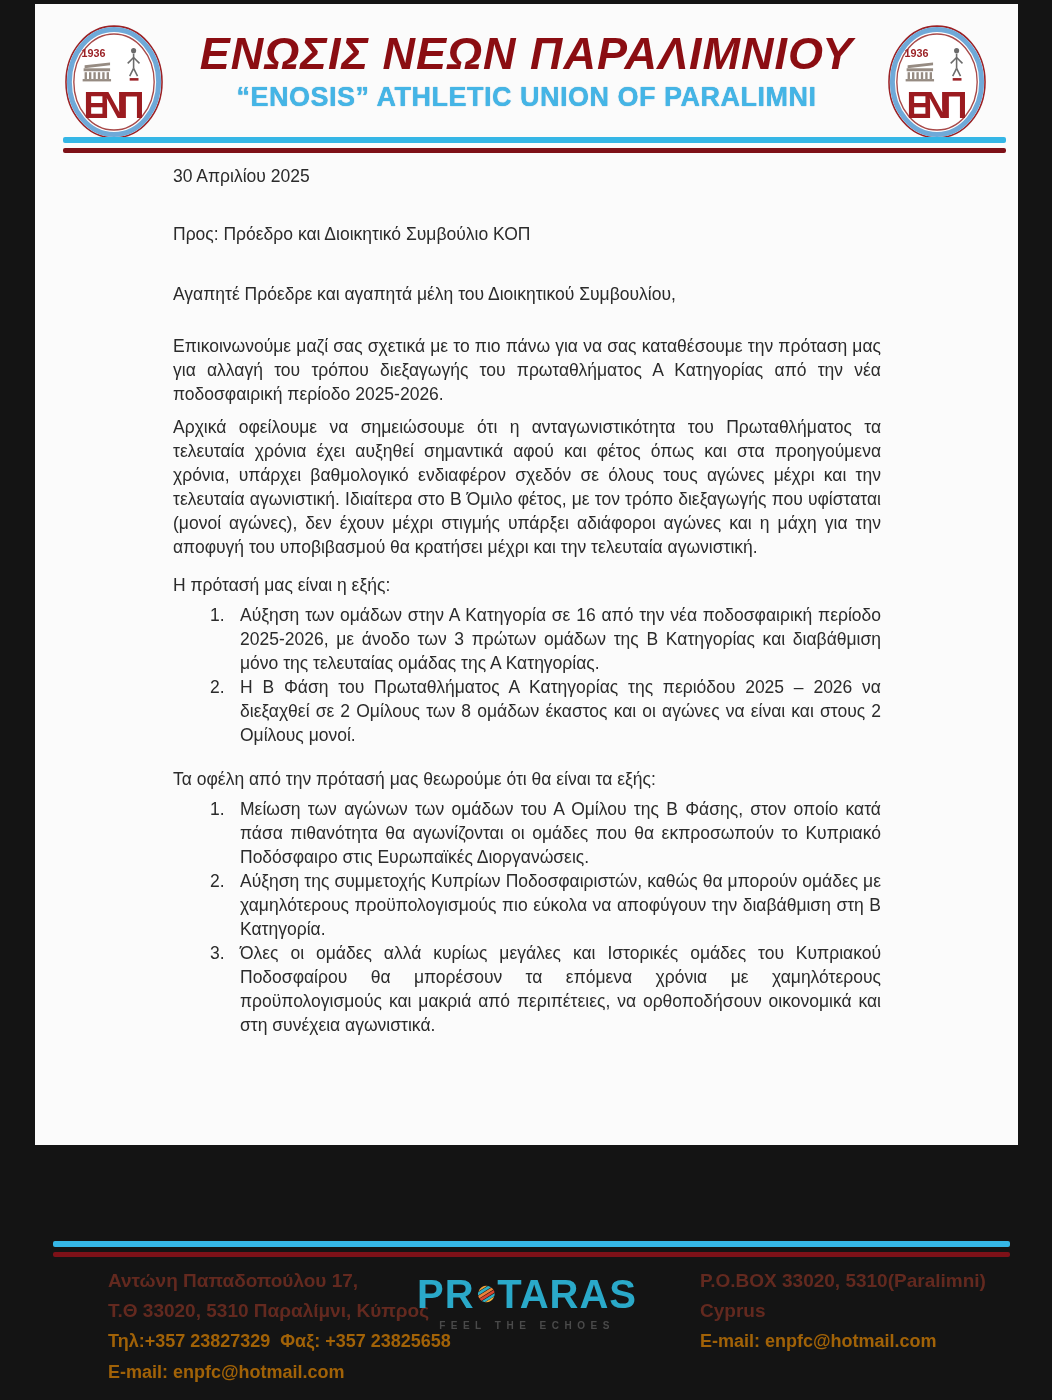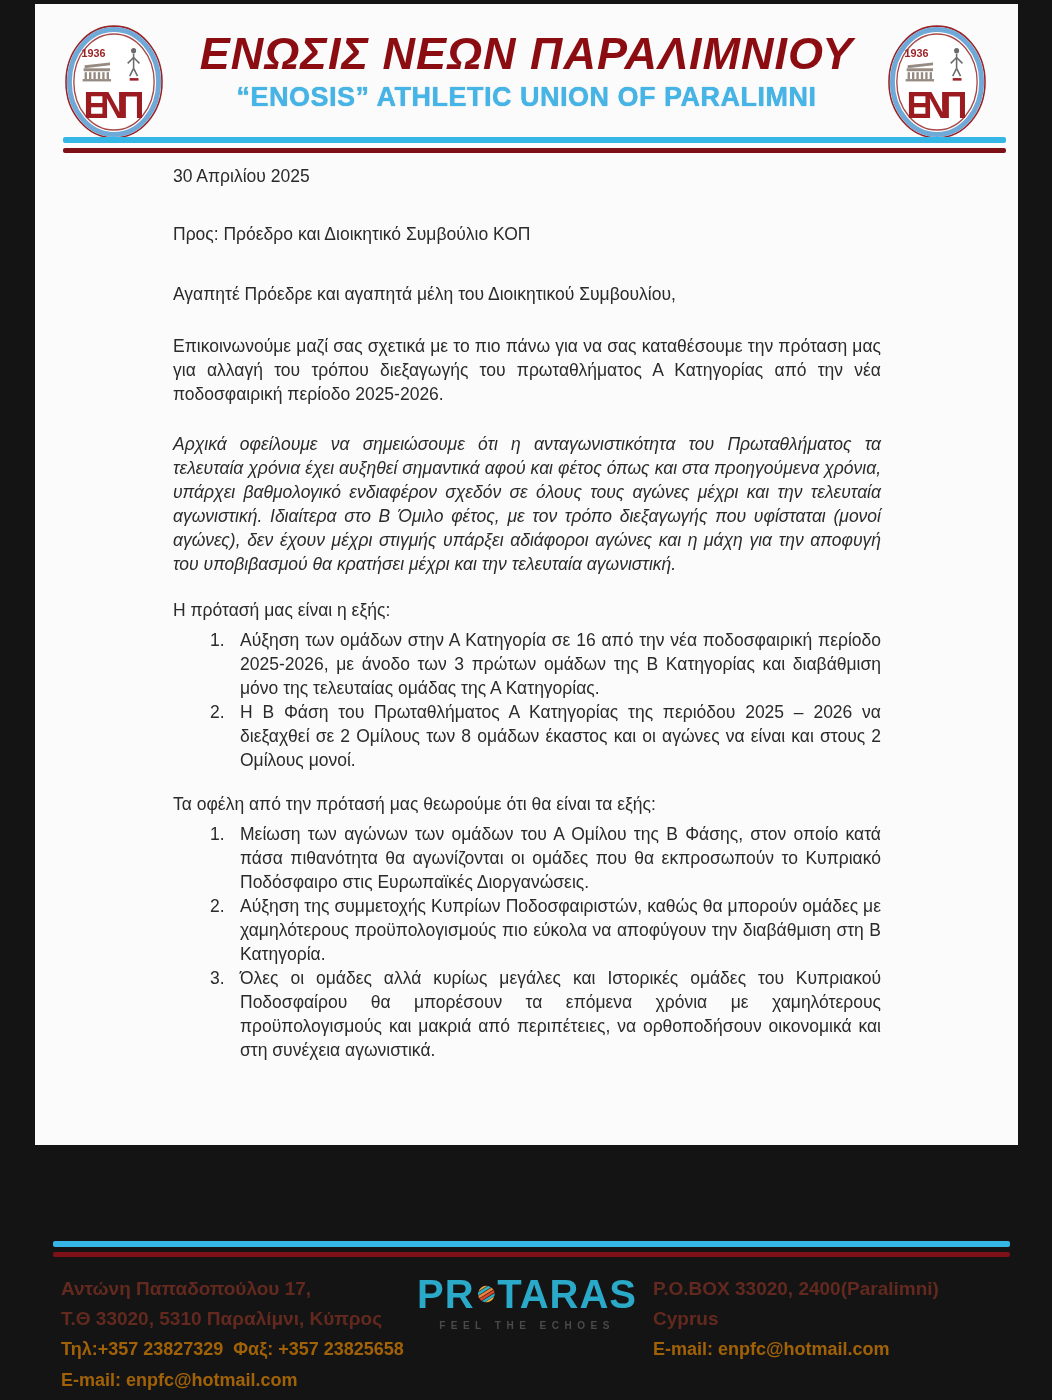--- a/index.html
+++ b/index.html
@@ -37,31 +37,31 @@
   .letter{margin:0 137px 0 138px;color:#2b2b2b;font-size:17.5px;line-height:24px;}
   .date-line{text-align:left;padding-right:22px;}
   .recipient{margin-top:34px;}
   .salutation{margin-top:36px;}
   .subject{
     margin-top:30px;text-align:center;font-weight:bold;
     text-decoration:underline;color:#222;
   }
   .para{margin:0;text-align:justify;}
   .para.p1{margin-top:28px;}
-  .para.p2{margin-top:26px;font-style:italic;}
-  .list-intro{margin-top:22px;}
+  .para.p2{margin-top:9px;}
+  .list-intro{margin-top:14px;}
   .benefits-intro{margin-top:20px;}
   .num-list{margin-top:6px;}
   .num-item{display:flex;margin:0 0 0 37px;}
   .num-item .num{flex:0 0 30px;}
   .num-item .itxt{flex:1;text-align:justify;}
   
   .footer-stripes{position:absolute;left:18px;right:8px;top:1237px;}
   .footer{position:absolute;left:0;right:0;top:1262px;height:110px;}
-  .f-col{position:absolute;top:8px;}
+  .f-col{position:absolute;top:0;margin-left:47px;}
   .f-col.left{left:26px;width:360px;}
   .f-col.right{left:618px;width:350px;}
   .f-bold{font-size:19px;font-weight:bold;color:#63291f;line-height:30px;}
   .f-gray{font-size:18px;color:#a16207;line-height:31px;font-weight:bold;}
   .f-logo{position:absolute;left:382px;top:8px;width:220px;text-align:center;}
   .f-logo-row{display:flex;align-items:center;justify-content:flex-end;gap:2px;}
   .f-logo-txt{font-size:40px;font-weight:bold;color:#2aa9c9;letter-spacing:1px;line-height:40px;}
   .f-tagline{margin-top:6px;font-size:10px;letter-spacing:5.5px;color:#4a4a4a;font-weight:bold;}
 </style>
 </head>
@@ -215,18 +215,18 @@
             <rect x="-6" y="26.5" width="50" height="5" fill="#2fb0c4"></rect>
             <rect x="-6" y="32" width="50" height="5" fill="#f0b03c"></rect>
           </g>
         </svg>
         <span class="f-logo-txt">TARAS</span>
       </div>
       <div class="f-tagline">FEEL THE ECHOES</div>
     </div>
 
     <div class="f-col right">
-      <div class="f-bold">P.O.BOX 33020, 2400(Paralimni) Cyprus</div>
+      <div class="f-bold">P.O.BOX 33020, 5310(Paralimni) Cyprus</div>
       <div class="f-gray">E-mail: enpfc@hotmail.com</div>
     </div>
 
   </div>
 </div>
 
 </body></html>

